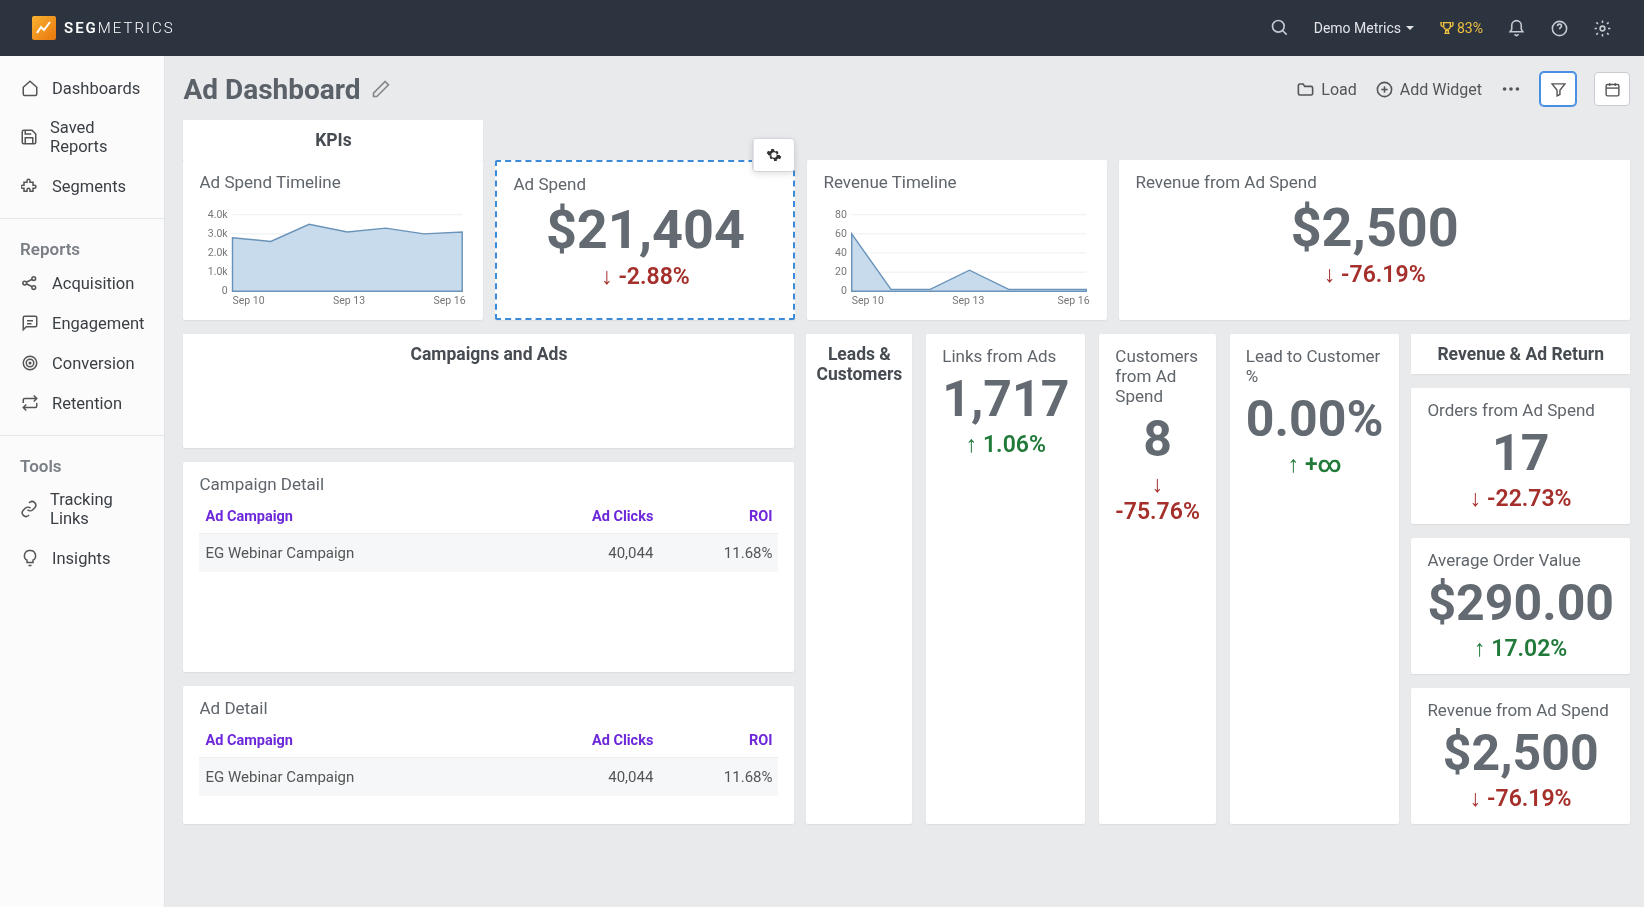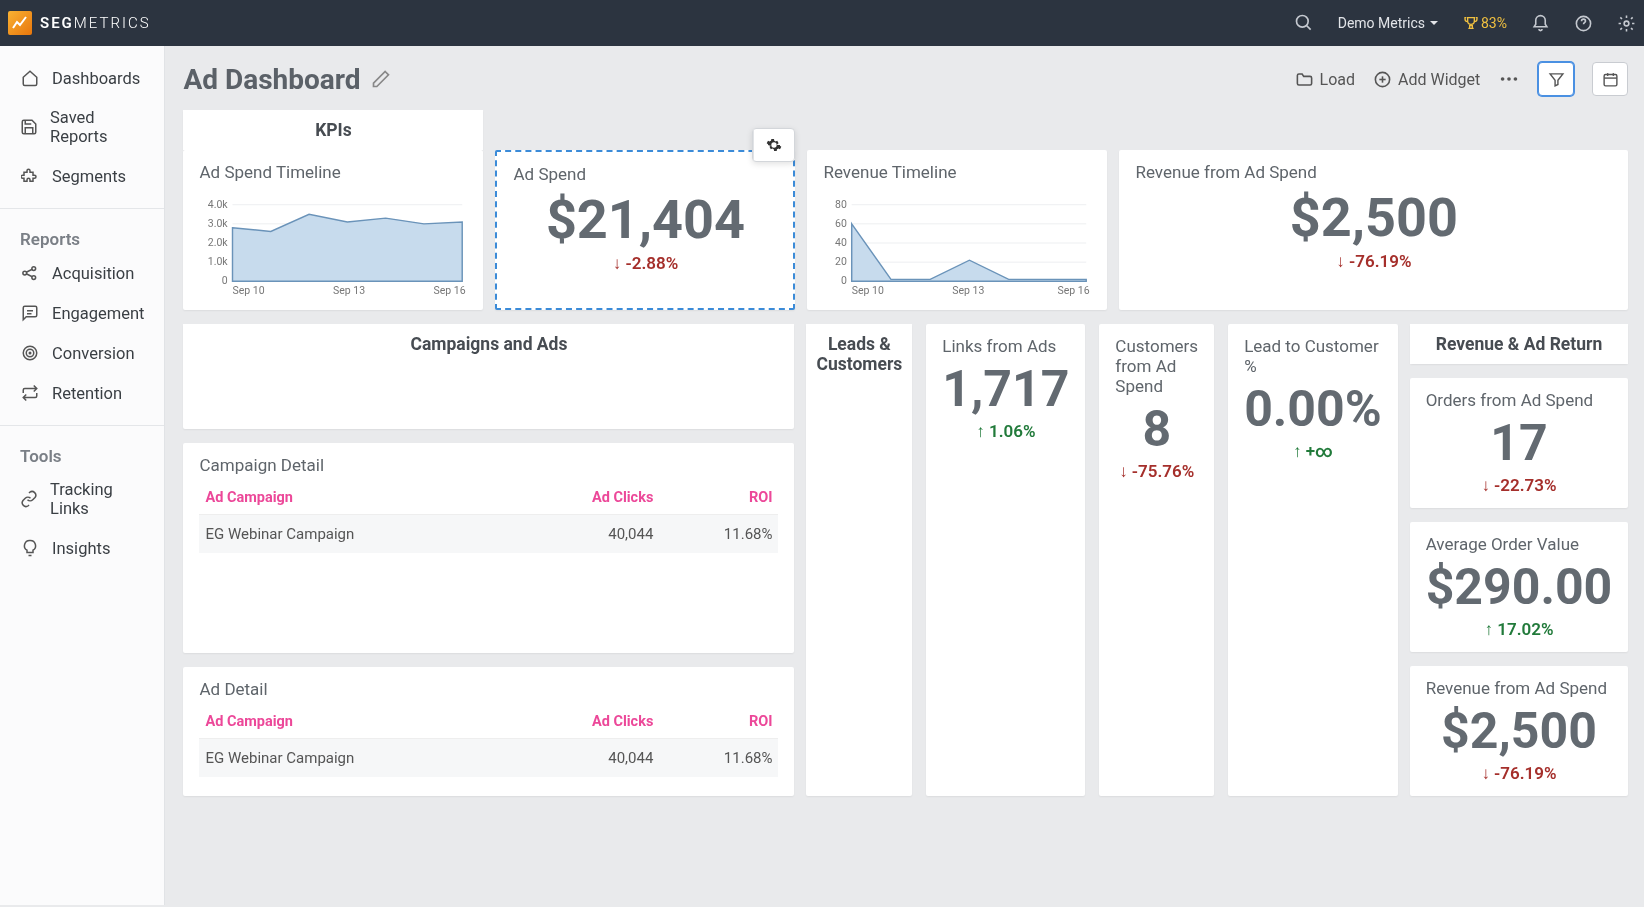--- a/index.html
+++ b/index.html
@@ -1,17 +1,17 @@
 <!DOCTYPE html>
 <html><head>
 <meta charset="utf-8">
 <style>
 * { margin: 0; padding: 0; box-sizing: border-box; }
 body { font-family: -apple-system, BlinkMacSystemFont, "Segoe UI", Roboto, sans-serif; background: #e9eaec; color: #333; }
-.topbar { background: #2c3440; height: 46px; display: flex; align-items: center; padding: 0 8px; justify-content: space-between; }
+.topbar { background: #2c3440; height: 56px; display: flex; align-items: center; padding: 0 32px; justify-content: space-between; }
 .logo { display: flex; align-items: center; gap: 8px; }
 .logo-icon { width: 24px; height: 24px; background: linear-gradient(135deg, #f9b233, #e8760c); display: inline-flex; align-items: center; justify-content: center; border-radius: 2px; }
 .logo-text { color: #fff; font-weight: 600; letter-spacing: 2px; font-size: 15px; }
 .logo-text .light { font-weight: 300; }
 .topbar-right { display: flex; align-items: center; gap: 24px; color: #c5c9d0; }
 .topbar-right .icon { cursor: pointer; display: inline-flex; }
 .account { color: #e2e4e8; font-size: 14px; cursor: pointer; display: flex; align-items: center; gap: 4px; }
 .trophy { color: #f0c040; font-size: 14px; display: flex; align-items: flex-end; gap: 2px; }
 .container { display: flex; }
 .sidebar { width: 208px; background: #fbfbfc; border-right: 1px solid #e1e3e6; min-height: calc(100vh - 48px); padding-top: 12px; }
@@ -27,37 +27,37 @@
 .head-actions .act { display: flex; align-items: center; gap: 6px; cursor: pointer; }
 .icon-btn { width: 36px; height: 34px; border: 1px solid #c9ccd1; background: #fff; border-radius: 4px; display: inline-flex; align-items: center; justify-content: center; cursor: pointer; color: #555; }
 .icon-btn.active { border-color: #4a90e2; box-shadow: 0 0 0 1px #4a90e2; }
 .row { display: flex; gap: 12px; margin-bottom: 14px; }
 .card { background: #fff; border-radius: 2px; box-shadow: 0 1px 2px rgba(0,0,0,0.06); flex: 1; padding: 12px 16px; position: relative; }
 .card.wrap { padding: 0; }
 .section-label { background: #fff; text-align: center; font-weight: 700; color: #474c52; padding: 10px; font-size: 17.5px; }
 .card-title { color: #5f656b; font-size: 17px; margin-bottom: 6px; }
 .big-num { font-size: 50px; font-weight: 700; color: #636a71; text-align: center; line-height: 1.1; }
 .huge-num { font-size: 54px; font-weight: 700; color: #636a71; text-align: center; line-height: 1.1; }
-.delta { text-align: center; font-size: 17px; font-weight: 600; margin-top: 4px; }
+.delta { text-align: center; font-size: 23px; font-weight: 600; margin-top: 4px; }
 .delta.neg { color: #a52f2b; }
 .delta.pos { color: #217a3a; }
 .selected-card { border: 2px dashed #3b8bd8; }
 .floating-date { position: absolute; top: -24px; right: -2px; display: flex; background: #fff; border: 1px solid #d3d6da; border-radius: 4px; box-shadow: 0 2px 6px rgba(0,0,0,0.12); z-index: 5; }
 .floating-date .dr { padding: 8px 14px; font-size: 15px; color: #444; }
 .floating-date .gear { padding: 8px 12px; border-left: 1px solid #e1e3e6; cursor: pointer; color: #333; display:flex; align-items:center; }
 .chart-svg { width: 100%; height: 110px; }
 .axis-label { font-size: 11px; fill: #777; }
 .grid-line { stroke: #eceef0; stroke-width: 1; }
 .area-path { fill: #c7dbed; stroke: #6a93b9; stroke-width: 1.5; }
 .row3 { display: flex; gap: 12px; }
 .col-campaigns { flex: 0 0 611px; display: flex; flex-direction: column; gap: 14px; }
 .col-leads { flex: 1; display: flex; gap: 14px; }
 .col-rev { flex: 1; display: flex; flex-direction: column; gap: 14px; border-radius: 6px; }
 .tbl { width: 100%; border-collapse: collapse; }
-.tbl th { text-align: left; font-size: 14.5px; color: #ec4899; padding: 8px 6px; border-bottom: 1px solid #eee; font-weight:700; }
+.tbl th { text-align: left; font-size: 14.5px; color: #6d28d9; padding: 8px 6px; border-bottom: 1px solid #eee; font-weight:700; }
 .tbl th.r, .tbl td.r { text-align: right; }
 .tbl td { padding: 10px 6px; font-size: 15px; color: #555; }
 .tbl tbody tr { background: #f6f7f8; }
 svg { display: block; }
 </style>
 </head>
 <body>
 
 <div class="topbar">
   <div class="logo">

